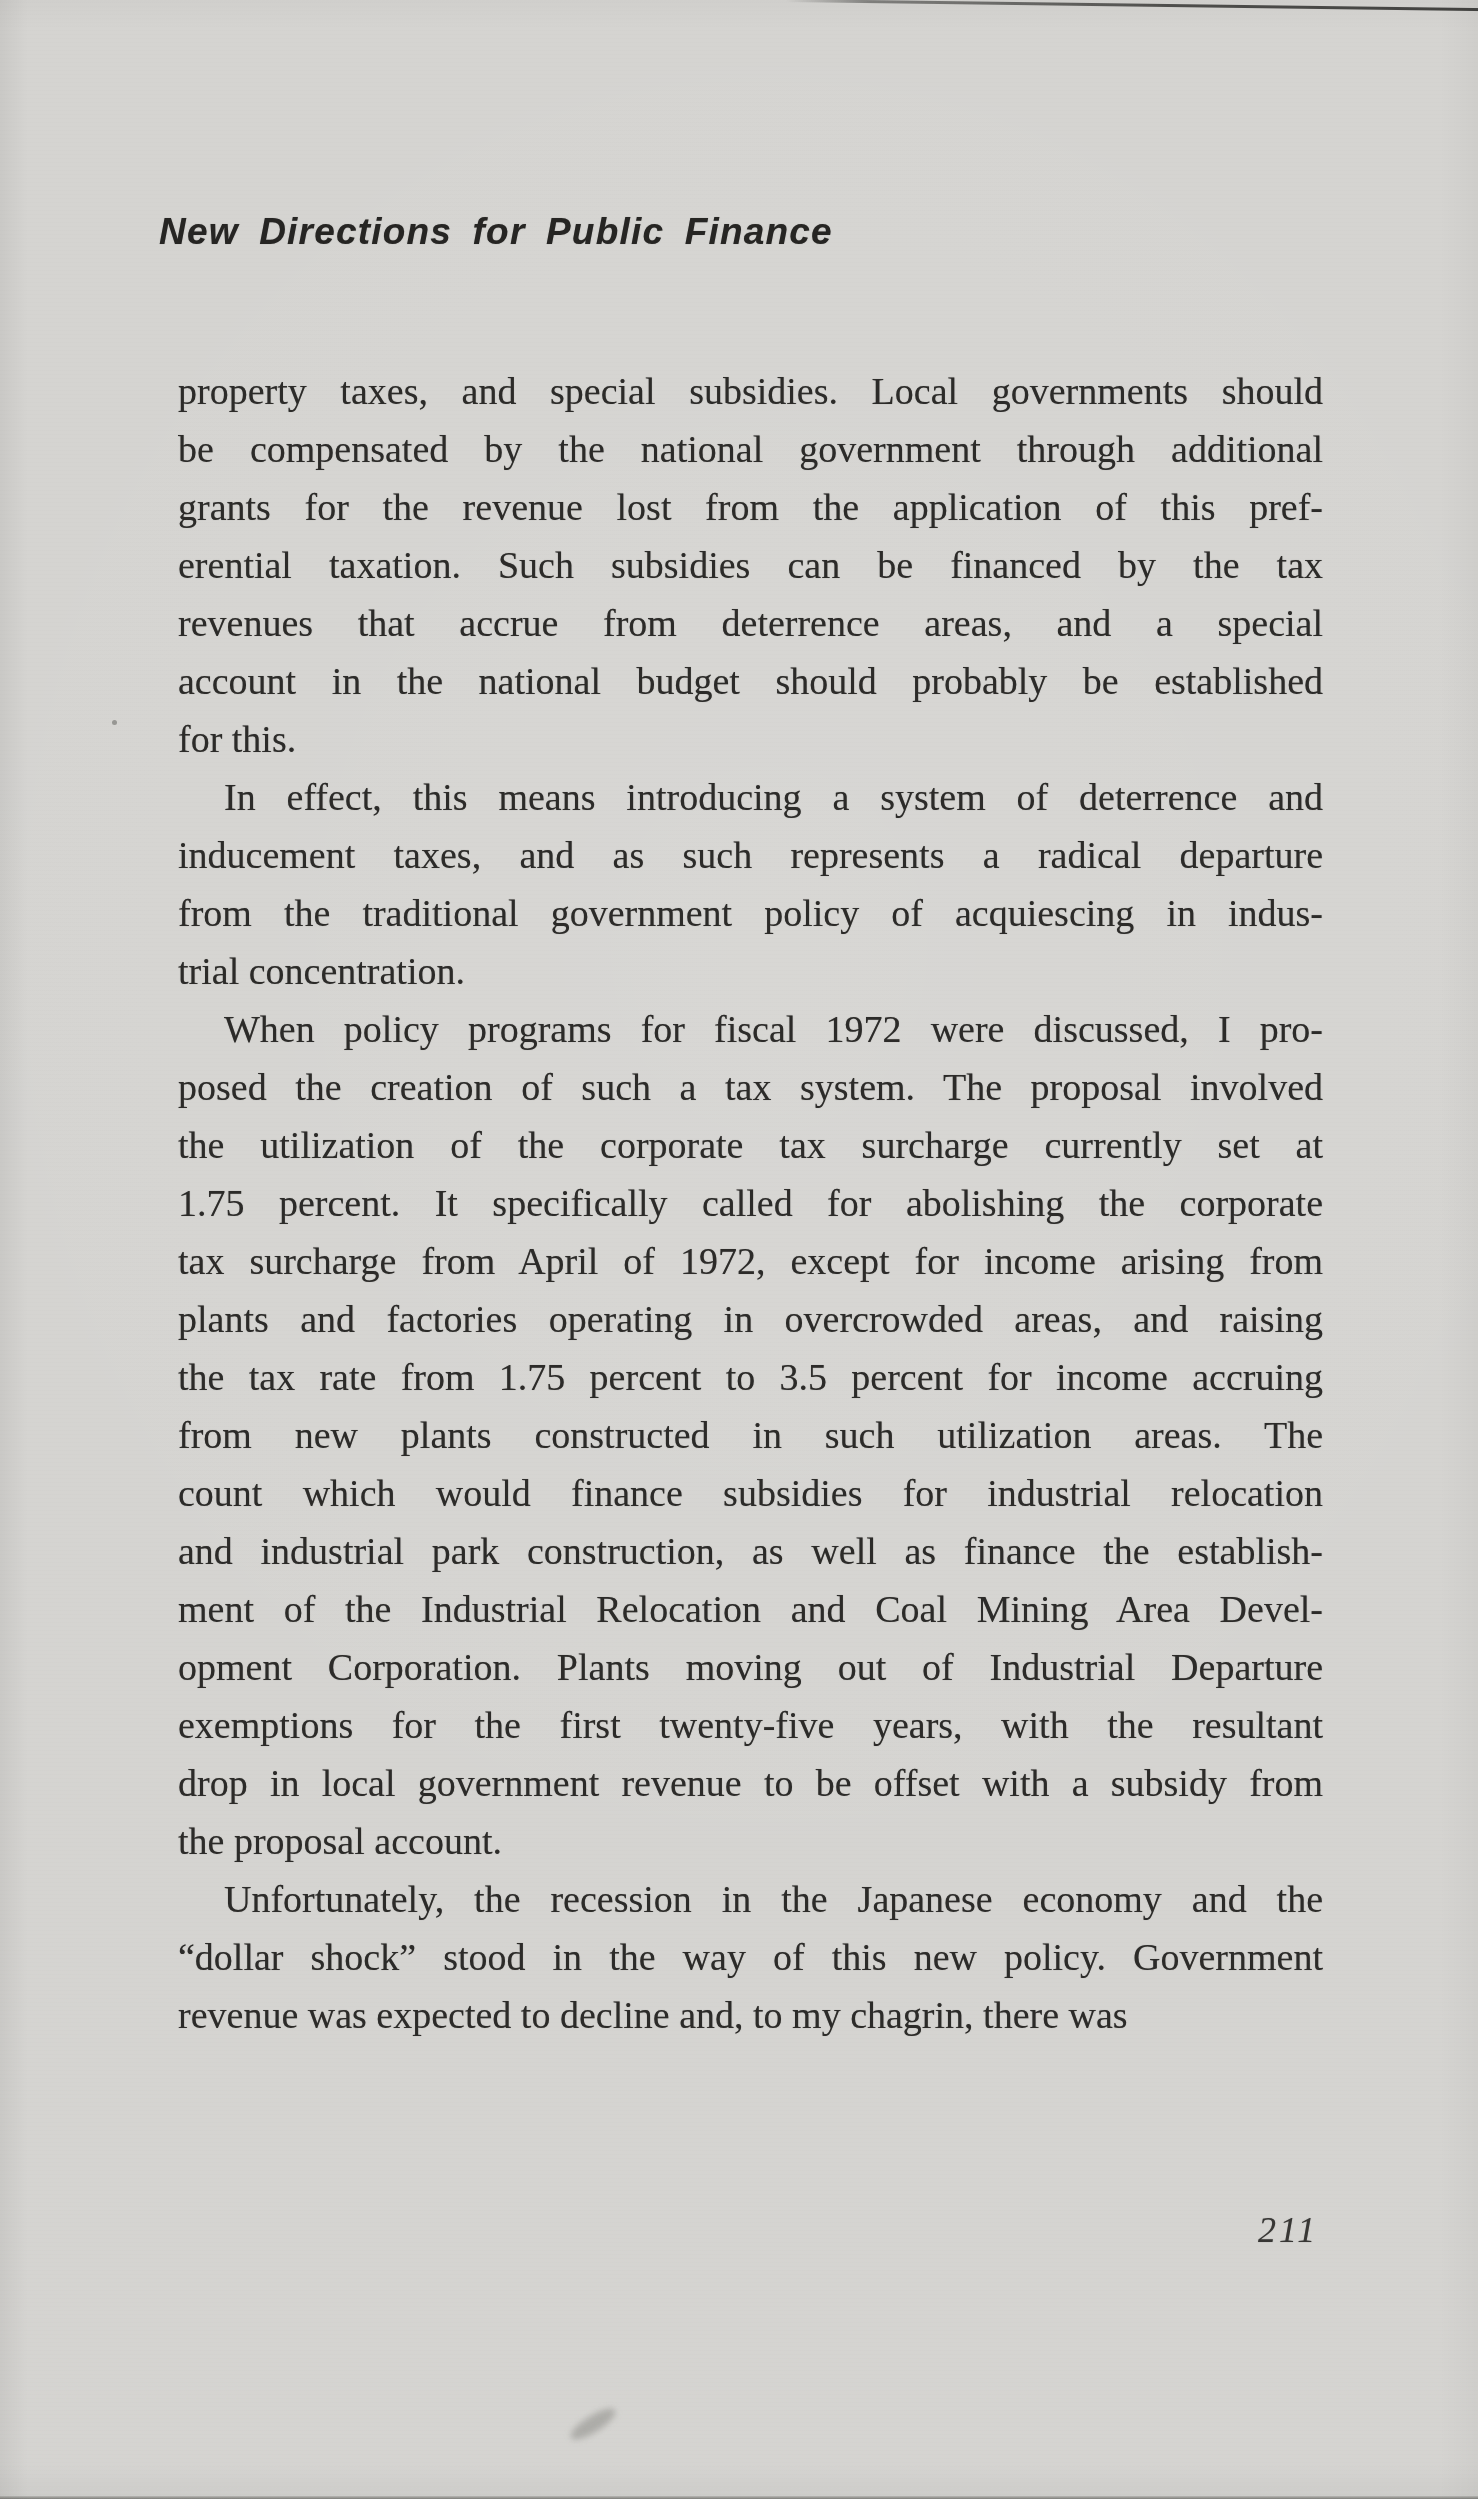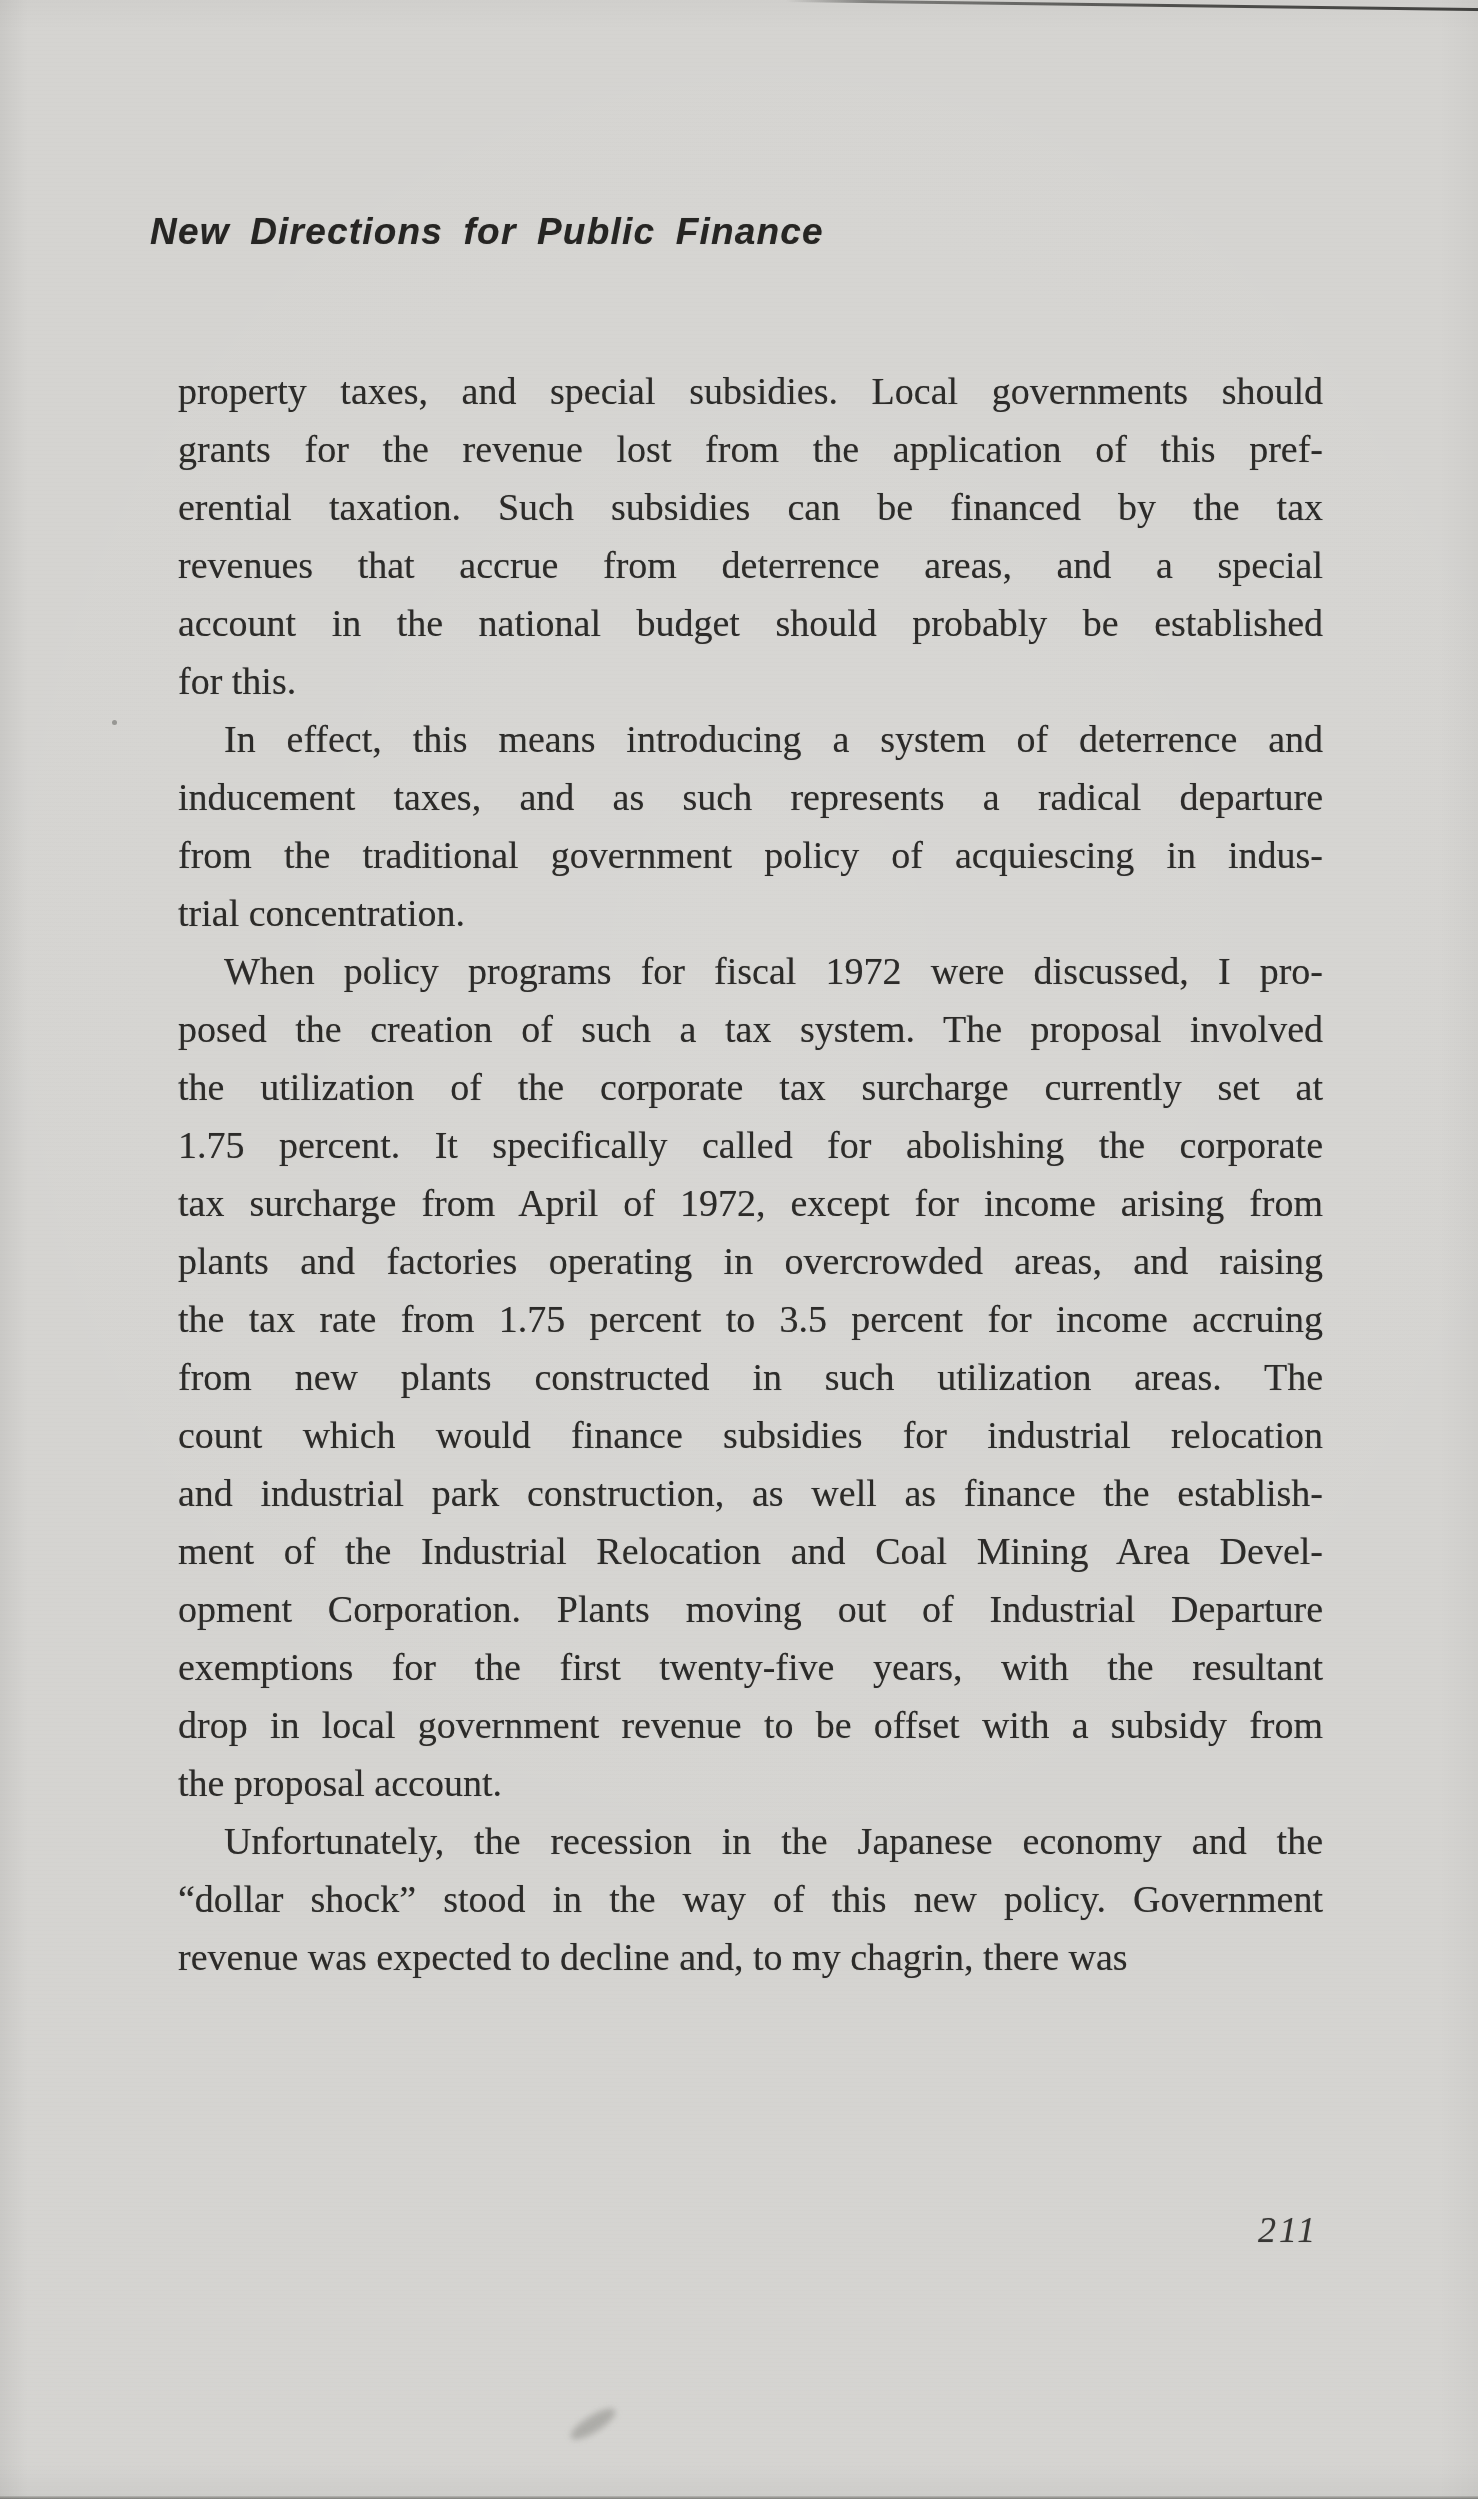--- a/index.html
+++ b/index.html
@@ -17,21 +17,21 @@
       linear-gradient(90deg, rgba(0,0,0,0.055), rgba(0,0,0,0) 28px),
       linear-gradient(270deg, rgba(0,0,0,0.03), rgba(0,0,0,0) 40px),
       linear-gradient(180deg, rgba(0,0,0,0.025), rgba(0,0,0,0) 30px),
       linear-gradient(0deg, rgba(0,0,0,0.04), rgba(0,0,0,0) 36px),
       repeating-linear-gradient(0deg, rgba(0,0,0,0.012) 0px, rgba(255,255,255,0.012) 2px, rgba(0,0,0,0) 4px);
     overflow: hidden;
     font-family: "Liberation Serif", serif;
   }
   .running-header {
     position: absolute;
-    left: 150px;
+    left: 159px;
     top: 211px;
     font-family: "Liberation Sans", sans-serif;
     font-style: italic;
     font-weight: 600;
     font-size: 37px;
     letter-spacing: 1.2px;
     word-spacing: 9px;
     color: #262523;
     text-shadow: 0 0 1px rgba(40,40,40,0.35);
     white-space: nowrap;
@@ -118,20 +118,21 @@
   }
 </style>
 </head>
 <body>
 
 <div class="page">
   <div class="running-header">New Directions for Public Finance</div>
 
   <div class="textblock">
       <div class="line">property taxes, and special subsidies. Local governments should</div>
+      <div class="line">be compensated by the national government through additional</div>
       <div class="line">grants for the revenue lost from the application of this pref-</div>
       <div class="line">erential taxation. Such subsidies can be financed by the tax</div>
       <div class="line">revenues that accrue from deterrence areas, and a special</div>
       <div class="line">account in the national budget should probably be established</div>
       <div class="line par-last">for this.</div>
       <div class="line indent">In effect, this means introducing a system of deterrence and</div>
       <div class="line">inducement taxes, and as such represents a radical departure</div>
       <div class="line">from the traditional government policy of acquiescing in indus-</div>
       <div class="line par-last">trial concentration.</div>
       <div class="line indent">When policy programs for fiscal 1972 were discussed, I pro-</div>

